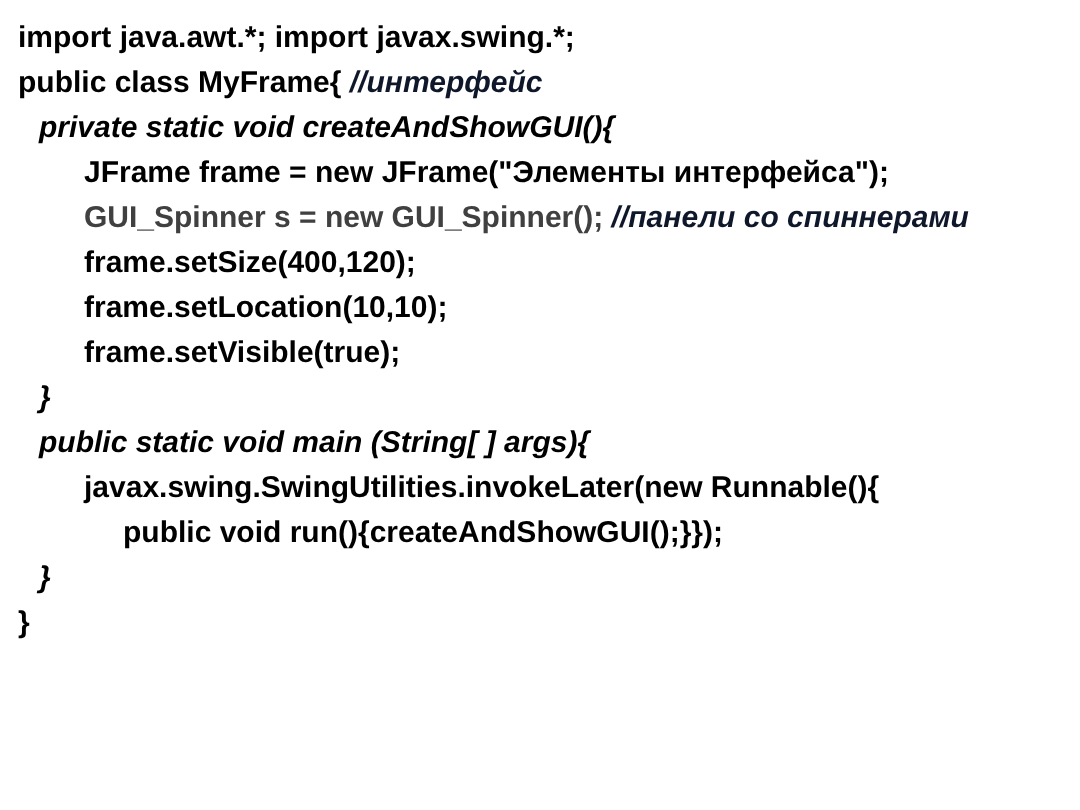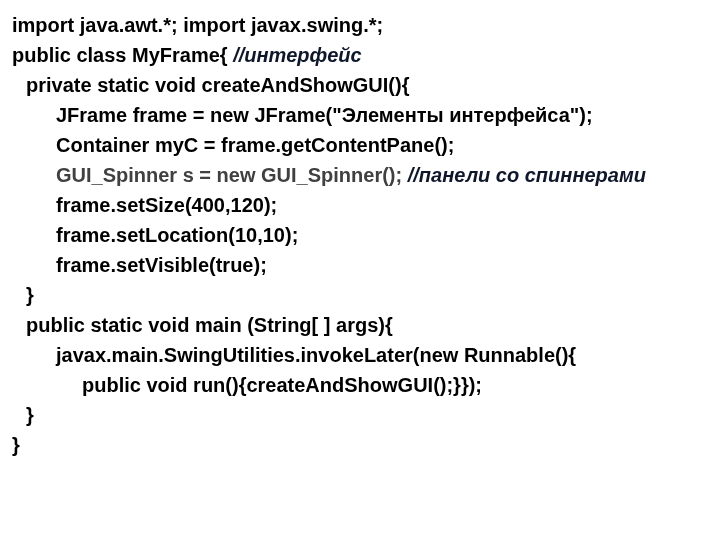--- a/index.html
+++ b/index.html
@@ -10,36 +10,35 @@
       font-family: Arial, Helvetica, sans-serif;
       font-size: 20px;
       font-weight: bold;
       color: #000;
       padding: 10px 12px;
       line-height: 1.5;
     }
     .code-line { white-space: pre; }
     .c-green { color: #0f172a; font-style: italic; }
     .c-red { color: #404040; }
-    .indent-1 { padding-left: 14px; }
+    .indent-1 { padding-left: 14px; font-style: italic; }
     .indent-2 { padding-left: 44px; }
     .indent-3 { padding-left: 70px; }
   </style>
 </head>
 <body>
 
 <div id="code-block">
     <div class="code-line indent-0"><span>import java.awt.*; import javax.swing.*;</span></div>
     <div class="code-line indent-0"><span>public class MyFrame{ </span><span class="c-green">//интерфейс</span></div>
     <div class="code-line indent-1"><span>private static void createAndShowGUI(){</span></div>
     <div class="code-line indent-2"><span>JFrame frame = new JFrame("Элементы интерфейса");</span></div>
-    <div class="code-line indent-2"><span>Container myC = frame.getContentPane();</span></div>
     <div class="code-line indent-2"><span class="c-red">GUI_Spinner s = new GUI_Spinner();</span><span> </span><span class="c-green">//панели со спиннерами</span></div>
     <div class="code-line indent-2"><span>frame.setSize(400,120);</span></div>
     <div class="code-line indent-2"><span>frame.setLocation(10,10);</span></div>
     <div class="code-line indent-2"><span>frame.setVisible(true);</span></div>
     <div class="code-line indent-1"><span>}</span></div>
     <div class="code-line indent-1"><span>public static void main (String[ ] args){</span></div>
-    <div class="code-line indent-2"><span>javax.main.SwingUtilities.invokeLater(new Runnable(){</span></div>
+    <div class="code-line indent-2"><span>javax.swing.SwingUtilities.invokeLater(new Runnable(){</span></div>
     <div class="code-line indent-3"><span>public void run(){createAndShowGUI();}});</span></div>
     <div class="code-line indent-1"><span>}</span></div>
     <div class="code-line indent-0"><span>}</span></div>
   </div>
 
 </body></html>

